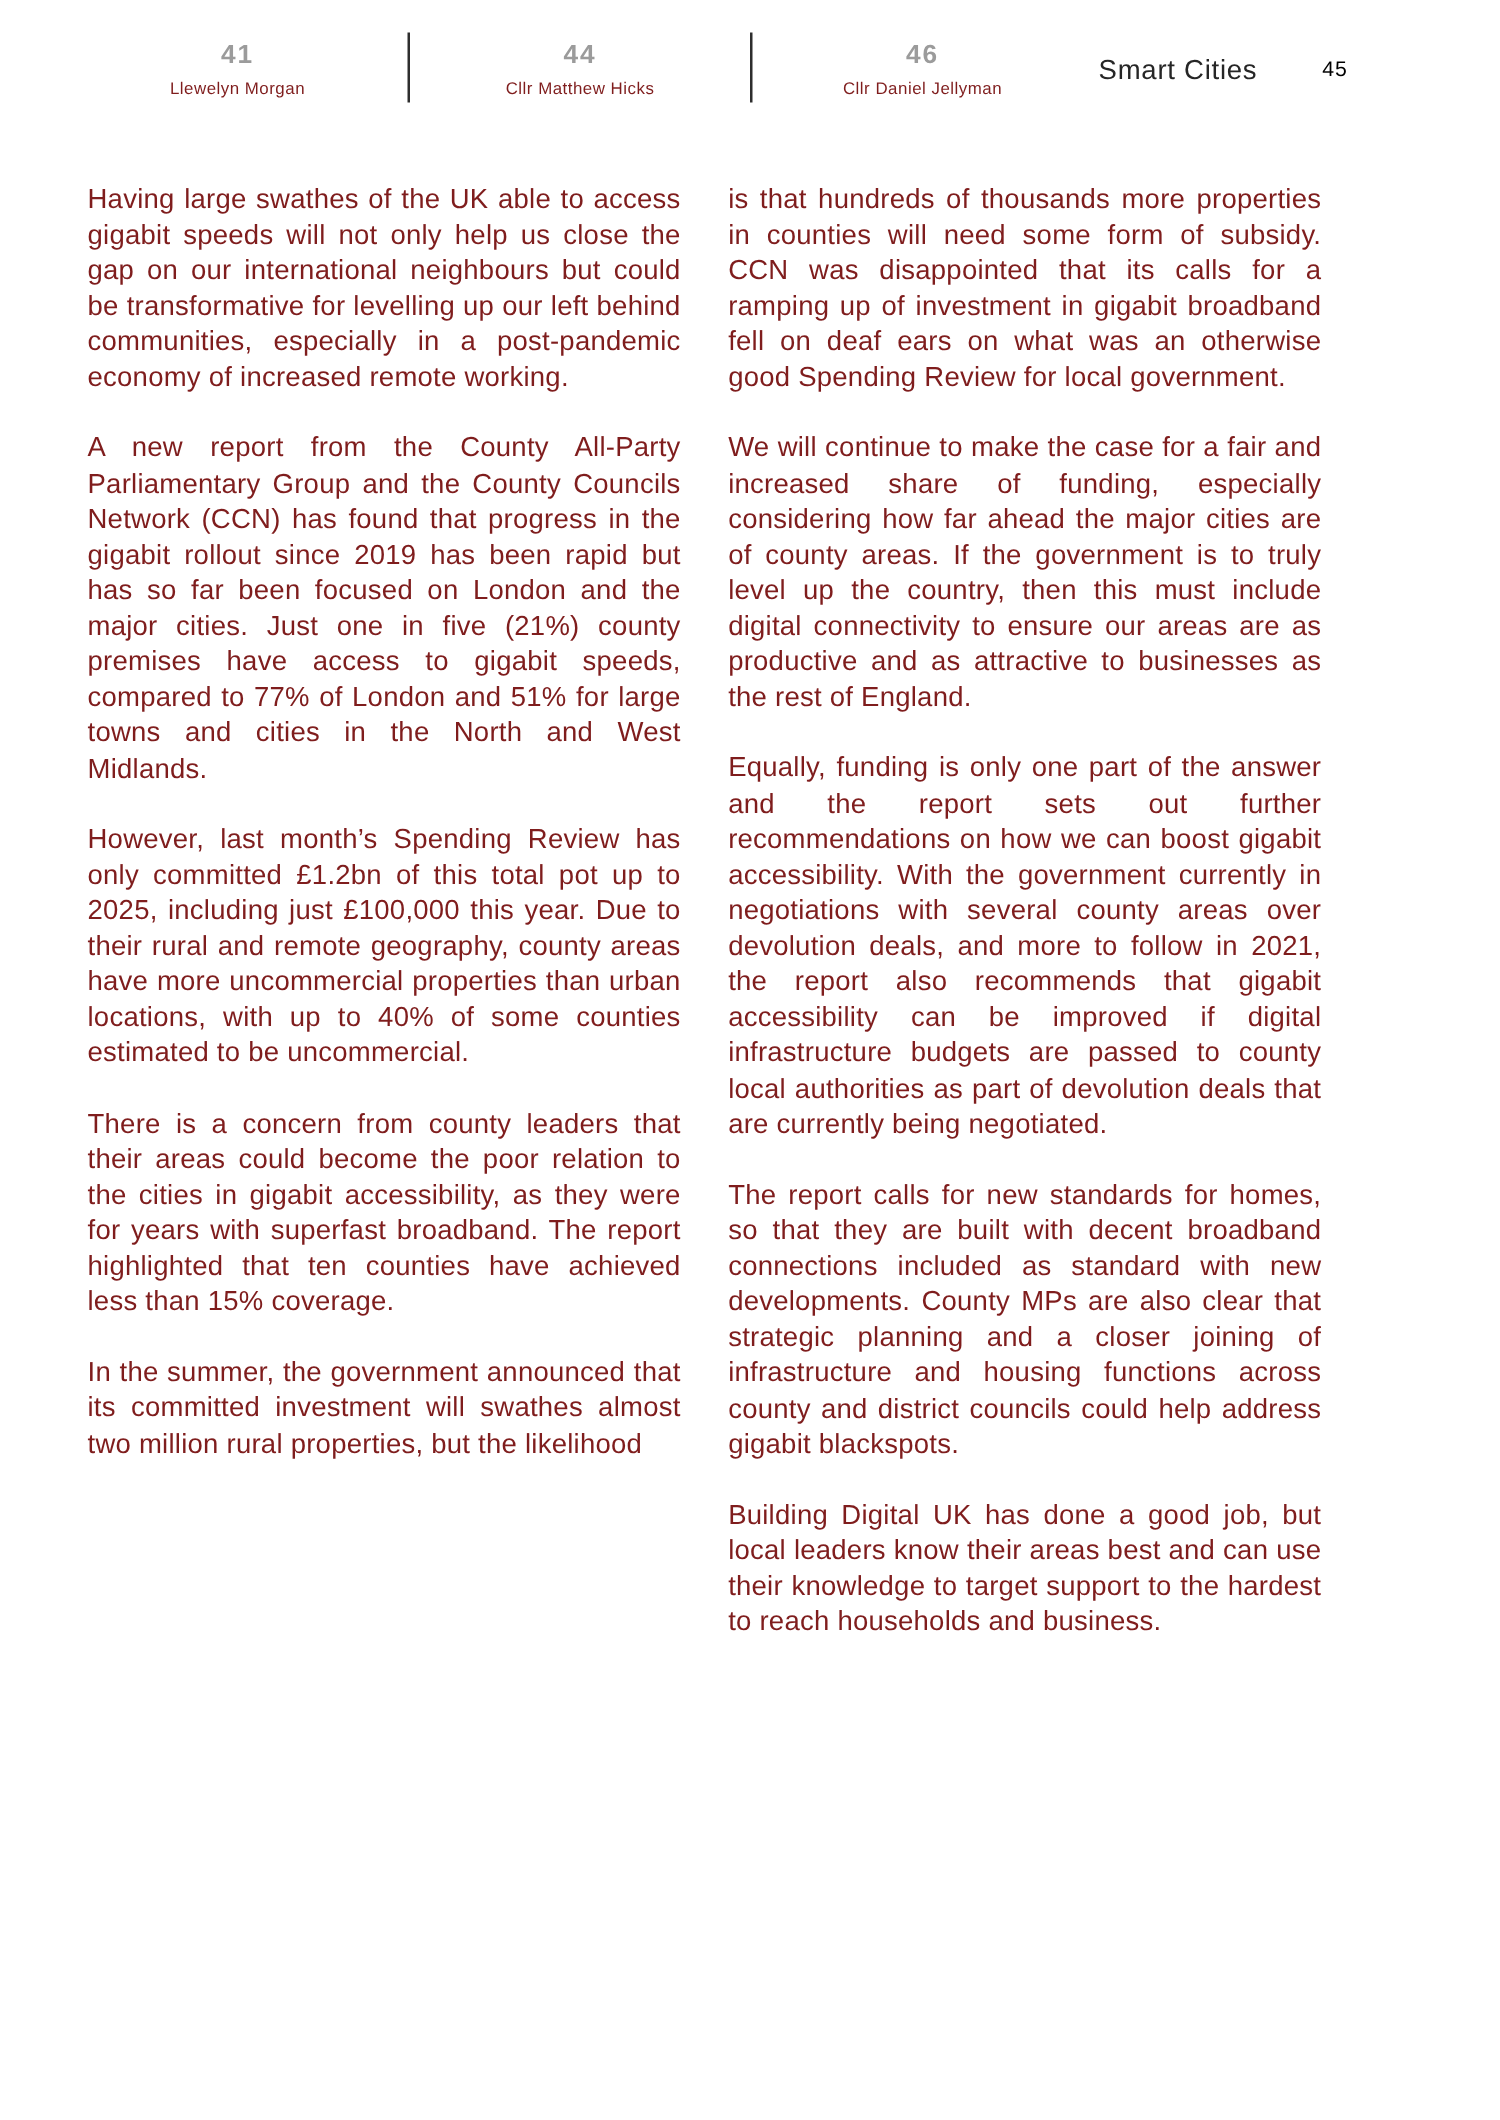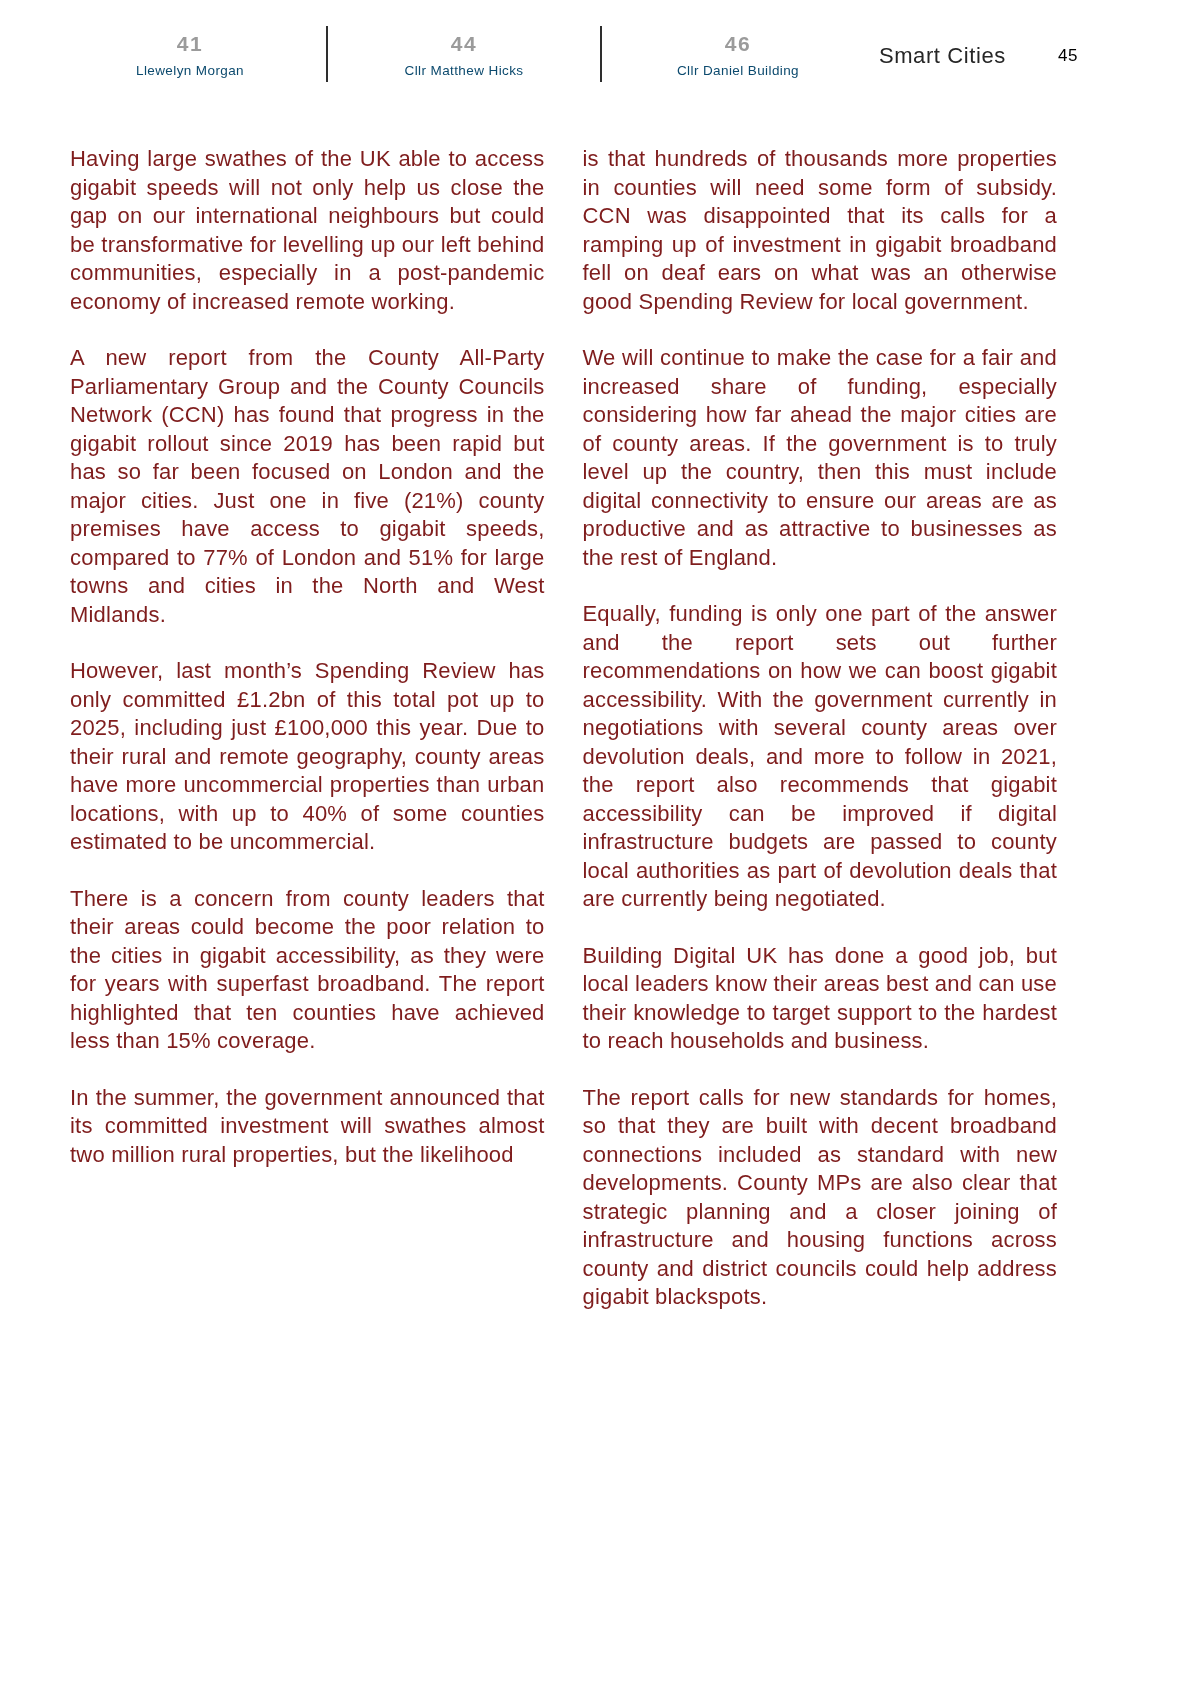--- a/index.html
+++ b/index.html
@@ -33,21 +33,21 @@
   .ref-num {
     font-size: 21px;
     font-weight: bold;
     letter-spacing: 1.5px;
     color: #9b9b9b;
     margin-bottom: 7px;
   }
   .ref-name {
     font-size: 13.5px;
     letter-spacing: 0.4px;
-    color: #0c4a6e;
+    color: #7f1d1d;
   }
   .v-divider {
     width: 2px;
     height: 56px;
     background: #2e2e2e;
     flex: 0 0 auto;
   }
   .header-right {
     margin-left: auto;
     display: flex;
@@ -97,38 +97,38 @@
       <div class="ref-name">Llewelyn Morgan</div>
     </div>
     <div class="v-divider"></div>
     <div class="nav-item">
       <div class="ref-num">44</div>
       <div class="ref-name">Cllr Matthew Hicks</div>
     </div>
     <div class="v-divider"></div>
     <div class="nav-item">
       <div class="ref-num">46</div>
-      <div class="ref-name">Cllr Daniel Building</div>
+      <div class="ref-name">Cllr Daniel Jellyman</div>
     </div>
     <div class="header-right">
       <div class="header-title">Smart Cities</div>
       <div class="page-number">45</div>
     </div>
   </header>
 
   <main class="columns">
     <div class="col">
       <p>Having large swathes of the UK able to access gigabit speeds will not only help us close the gap on our international neighbours but could be transformative for levelling up our left behind communities, especially in a post-pandemic economy of increased remote working.</p>
       <p>A new report from the County All-Party Parliamentary Group and the County Councils Network (CCN) has found that progress in the gigabit rollout since 2019 has been rapid but has so far been focused on London and the major cities. Just one in five (21%) county premises have access to gigabit speeds, compared to 77% of London and 51% for large towns and cities in the North and West Midlands.</p>
       <p>However, last month’s Spending Review has only committed £1.2bn of this total pot up to 2025, including just £100,000 this year. Due to their rural and remote geography, county areas have more uncommercial properties than urban locations, with up to 40% of some counties estimated to be uncommercial.</p>
       <p>There is a concern from county leaders that their areas could become the poor relation to the cities in gigabit accessibility, as they were for years with superfast broadband. The report highlighted that ten counties have achieved less than 15% coverage.</p>
       <p>In the summer, the government announced that its committed investment will swathes almost two million rural properties, but the likelihood</p>
     </div>
     <div class="col">
       <p>is that hundreds of thousands more properties in counties will need some form of subsidy. CCN was disappointed that its calls for a ramping up of investment in gigabit broadband fell on deaf ears on what was an otherwise good Spending Review for local government.</p>
       <p>We will continue to make the case for a fair and increased share of funding, especially considering how far ahead the major cities are of county areas. If the government is to truly level up the country, then this must include digital connectivity to ensure our areas are as productive and as attractive to businesses as the rest of England.</p>
       <p>Equally, funding is only one part of the answer and the report sets out further recommendations on how we can boost gigabit accessibility. With the government currently in negotiations with several county areas over devolution deals, and more to follow in 2021, the report also recommends that gigabit accessibility can be improved if digital infrastructure budgets are passed to county local authorities as part of devolution deals that are currently being negotiated.</p>
+      <p>The report calls for new standards for homes, so that they are built with decent broadband connections included as standard with new developments. County MPs are also clear that strategic planning and a closer joining of infrastructure and housing functions across county and district councils could help address gigabit blackspots.</p>
       <p>Building Digital UK has done a good job, but local leaders know their areas best and can use their knowledge to target support to the hardest to reach households and business.</p>
-      <p>The report calls for new standards for homes, so that they are built with decent broadband connections included as standard with new developments. County MPs are also clear that strategic planning and a closer joining of infrastructure and housing functions across county and district councils could help address gigabit blackspots.</p>
     </div>
   </main>
 
 </div>
 
 </body></html>

